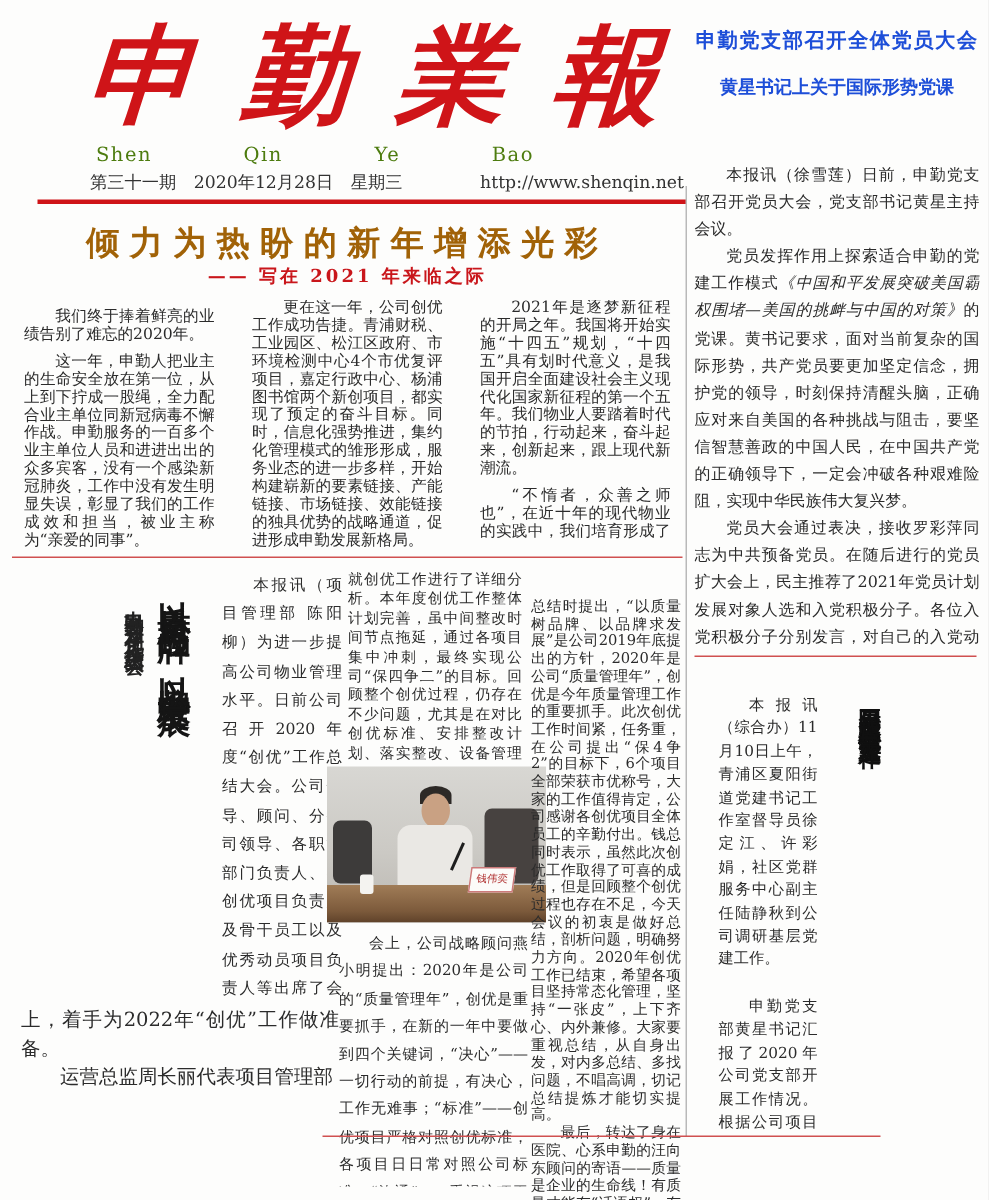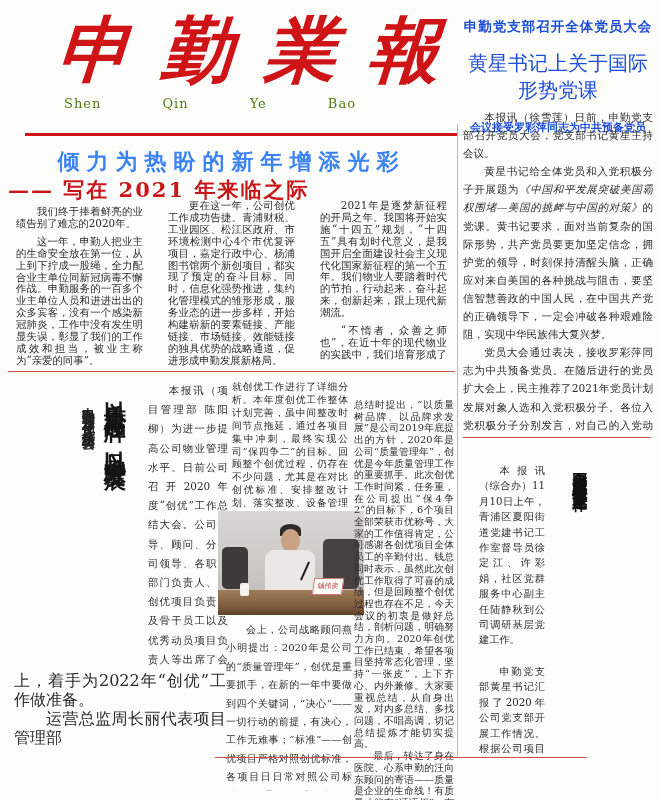--- a/index.html
+++ b/index.html
@@ -12,44 +12,44 @@
                    transform:skewX(-4deg);}
   .pinyin{position:absolute;left:64px;top:96px;width:292px;display:flex;justify-content:space-between;
           font-size:13px;color:#4d7c0f;letter-spacing:1px;}
   .issue-row{position:absolute;left:60px;top:114px;width:396px;display:flex;justify-content:space-between;
              font-size:11.5px;color:#333;}
   .issue-row .left span{margin-right:8px;}
   .mast-rule{position:absolute;left:25px;top:133px;width:433px;height:3px;background:#cf1418;}
 
   .side-heads{position:absolute;left:460px;top:18px;width:196px;text-align:center;color:#1d4ed8;}
   .side-heads .h1{font-size:13.5px;font-weight:bold;margin:0 0 14px 0;letter-spacing:1px;}
-  .side-heads .h2{font-size:20px;font-weight:normal;margin:0 0 16px 0;}
+  .side-heads .h2{font-size:12px;font-weight:bold;margin:0 0 16px 0;}
   .side-heads .h3{font-size:11px;font-weight:bold;margin:0;}
 
   
-  .main-headline{position:absolute;left:8px;top:147px;width:447px;text-align:center;color:#3b82f6;
+  .main-headline{position:absolute;left:8px;top:147px;width:447px;text-align:center;color:#a16207;
                  font-size:22px;font-weight:bold;letter-spacing:7px;}
-  .sub-headline{position:absolute;left:8px;top:176px;width:447px;color:#c9161b;
-                font-size:21px;font-weight:bold;letter-spacing:2px;}
+  .sub-headline{position:absolute;left:8px;top:176px;width:447px;text-align:center;color:#c9161b;
+                font-size:12px;font-weight:bold;letter-spacing:2px;}
   .lead-body{position:absolute;left:10px;top:200px;width:443px;height:168px;overflow:hidden;
              column-count:3;column-gap:13px;font-size:10.4px;line-height:11.9px;text-align:justify;}
   .lead-body p{margin:6px;text-indent:2em;}
   .divider-h{position:absolute;left:8px;top:371px;width:447px;height:1px;background:#d05050;}
 
   
   #creation{position:absolute;left:8px;top:379px;width:447px;height:412px;}
   .v-main{position:absolute;left:93px;top:4px;height:348px;writing-mode:vertical-rl;
           font-size:22px;font-weight:bold;letter-spacing:4px;color:#151515;}
   .v-sub{position:absolute;left:71px;top:18px;height:278px;writing-mode:vertical-rl;
          font-size:13px;font-weight:bold;letter-spacing:2px;color:#222;}
   .col-a{position:absolute;left:140px;top:2px;width:80px;height:290px;overflow:hidden;
          font-size:10.4px;line-height:19.2px;text-align:justify;}
   .col-a p{margin:0;text-indent:2em;}
   .bottom-block{position:absolute;left:6px;top:292px;width:212px;height:120px;overflow:hidden;
-                font-size:16px;line-height:19px;text-align:justify;}
+                font-size:13px;line-height:19px;text-align:justify;}
   .bottom-block p{margin:0;}
   .bottom-block p.ind{text-indent:2em;}
   .col-b1{position:absolute;left:224px;top:2px;width:116px;height:128px;overflow:hidden;
           font-size:9.8px;line-height:12.9px;text-align:justify;}
   .col-b1 p{margin:0;}
   .col-b2{position:absolute;left:218px;top:242px;width:126px;height:170px;overflow:hidden;
           font-size:10px;line-height:18.4px;text-align:justify;}
   .col-b2 p{margin:0;text-indent:2em;}
   .col-c{position:absolute;left:346px;top:20px;width:100px;height:410px;overflow:hidden;
          font-size:9.8px;line-height:11.7px;text-align:justify;}
@@ -95,26 +95,33 @@
     <span>勤</span>
     <span>業</span>
     <span>報</span>
   </div>
   <div class="pinyin">
     <span>Shen</span>
     <span>Qin</span>
     <span>Ye</span>
     <span>Bao</span>
   </div>
+  <div class="issue-row">
+    <span class="left">
+      <span>第三十一期</span>
+      <span>2020年12月28日</span>
+      <span>星期三</span>
+    </span>
+    <span>http://www.shenqin.net</span>
+  </div>
   <div class="mast-rule"></div>
 
   <div class="side-heads">
     <p class="h1">申勤党支部召开全体党员大会</p>
     <p class="h2">黄星书记上关于国际形势党课</p>
-    <p class="h3">会议接受罗彩萍同志为中共预备党员</p>
   </div>
 
   <div class="main-headline">倾力为热盼的新年增添光彩</div>
   <div class="sub-headline">—— 写在 2021 年来临之际</div>
   <div class="lead-body">
     <p>我们终于捧着鲜亮的业绩告别了难忘的2020年。</p>
     <p>这一年，申勤人把业主的生命安全放在第一位，从上到下拧成一股绳，全力配合业主单位同新冠病毒不懈作战。申勤服务的一百多个业主单位人员和进进出出的众多宾客，没有一个感染新冠肺炎，工作中没有发生明显失误，彰显了我们的工作成效和担当，被业主称为“亲爱的同事”。</p>
     <p>更在这一年，公司创优工作成功告捷。青浦财税、工业园区、松江区政府、市环境检测中心4个市优复评项目，嘉定行政中心、杨浦图书馆两个新创项目，都实现了预定的奋斗目标。同时，信息化强势推进，集约化管理模式的雏形形成，服务业态的进一步多样，开始构建崭新的要素链接、产能链接、市场链接、效能链接的独具优势的战略通道，促进形成申勤发展新格局。</p>
     <p>2021年是逐梦新征程的开局之年。我国将开始实施“十四五”规划，“十四五”具有划时代意义，是我国开启全面建设社会主义现代化国家新征程的第一个五年。我们物业人要踏着时代的节拍，行动起来，奋斗起来，创新起来，跟上现代新潮流。</p>
     <p>“不惰者，众善之师也”，在近十年的现代物业的实践中，我们培育形成了爱岗敬业、争创一流、艰苦奋斗、勇于创新、甘于奉献的申勤精神，崇尚劳动、热爱劳动、辛勤劳动、诚实劳动的劳动品格，希望申勤的兄弟姐妹在新的一年里珍惜荣誉、不忘初心、保持本色，继续“功崇惟志，业广惟勤”，紧紧抓住和用好重要战略机遇期，坚定信心，奋发作为。</p>
@@ -159,21 +166,21 @@
     <div class="col-c">
       <p>总结时提出，“以质量树品牌、以品牌求发展”是公司2019年底提出的方针，2020年是公司“质量管理年”，创优是今年质量管理工作的重要抓手。此次创优工作时间紧，任务重，在公司提出“保4争2”的目标下，6个项目全部荣获市优称号，大家的工作值得肯定，公司感谢各创优项目全体员工的辛勤付出。钱总同时表示，虽然此次创优工作取得了可喜的成绩，但是回顾整个创优过程也存在不足，今天会议的初衷是做好总结，剖析问题，明确努力方向。2020年创优工作已结束，希望各项目坚持常态化管理，坚持“一张皮”，上下齐心、内外兼修。大家要重视总结，从自身出发，对内多总结、多找问题，不唱高调，切记总结提炼才能切实提高。</p>
       <p class="ind">最后，转达了身在医院、心系申勤的汪向东顾问的寄语——质量是企业的生命线！有质量才能有“话语权”，有质量才能有发展！质量是做出来的，不是检查出来的！“总结”不光是表彰先进、树立榜样，更是为了看清问题与找出差距，以利保持清醒的头脑，继续奋发前行！</p>
     </div>
   </div>
 
   <div class="v-rule"></div>
 
   <div class="party">
     <p>本报讯（徐雪莲）日前，申勤党支部召开党员大会，党支部书记黄星主持会议。</p>
-    <p><span>黄星书记给全体党员和入党积极分子开展题为</span><em>《中国和平发展突破美国霸权围堵—美国的挑衅与中国的对策》</em><span>的党课。黄书记要求，面对当前复杂的国际形势，共产党员要更加坚定信念，拥护党的领导，时刻保持清醒头脑，正确应对来自美国的各种挑战与阻击，要坚信智慧善政的中国人民，在中国共产党的正确领导下，一定会冲破各种艰难险阻，实现中华民族伟大复兴梦。</span></p>
+    <p><span>党员发挥作用上探索适合申勤的党建工作模式</span><em>《中国和平发展突破美国霸权围堵—美国的挑衅与中国的对策》</em><span>的党课。黄书记要求，面对当前复杂的国际形势，共产党员要更加坚定信念，拥护党的领导，时刻保持清醒头脑，正确应对来自美国的各种挑战与阻击，要坚信智慧善政的中国人民，在中国共产党的正确领导下，一定会冲破各种艰难险阻，实现中华民族伟大复兴梦。</span></p>
     <p>党员大会通过表决，接收罗彩萍同志为中共预备党员。在随后进行的党员扩大会上，民主推荐了2021年党员计划发展对象人选和入党积极分子。各位入党积极分子分别发言，对自己的入党动机、对党的认识和自我发展做了深刻的思想汇报。</p>
   </div>
 
   <div class="divider-sb"></div>
 
   <div class="insp-text">
     <p>本报讯（综合办）11月10日上午，青浦区夏阳街道党建书记工作室督导员徐定江、许彩娟，社区党群服务中心副主任陆静秋到公司调研基层党建工作。</p>
     <p>申勤党支部黄星书记汇报了2020年公司党支部开展工作情况。根据公司项目分布广、员工人数多、在册党员少的特点，在党建工作重点、支部活动形式、党员发挥作用上探索适合申勤的党建工作模式。检查督导组肯定了申勤党支部在形成企业党建工作特色上所做的努力和初步取得的成效。检查督导组还对党建工作给予了专业指导。</p>
   </div>
   <div class="insp-head">夏阳街道党建中心检查指导公司党建工作</div>

